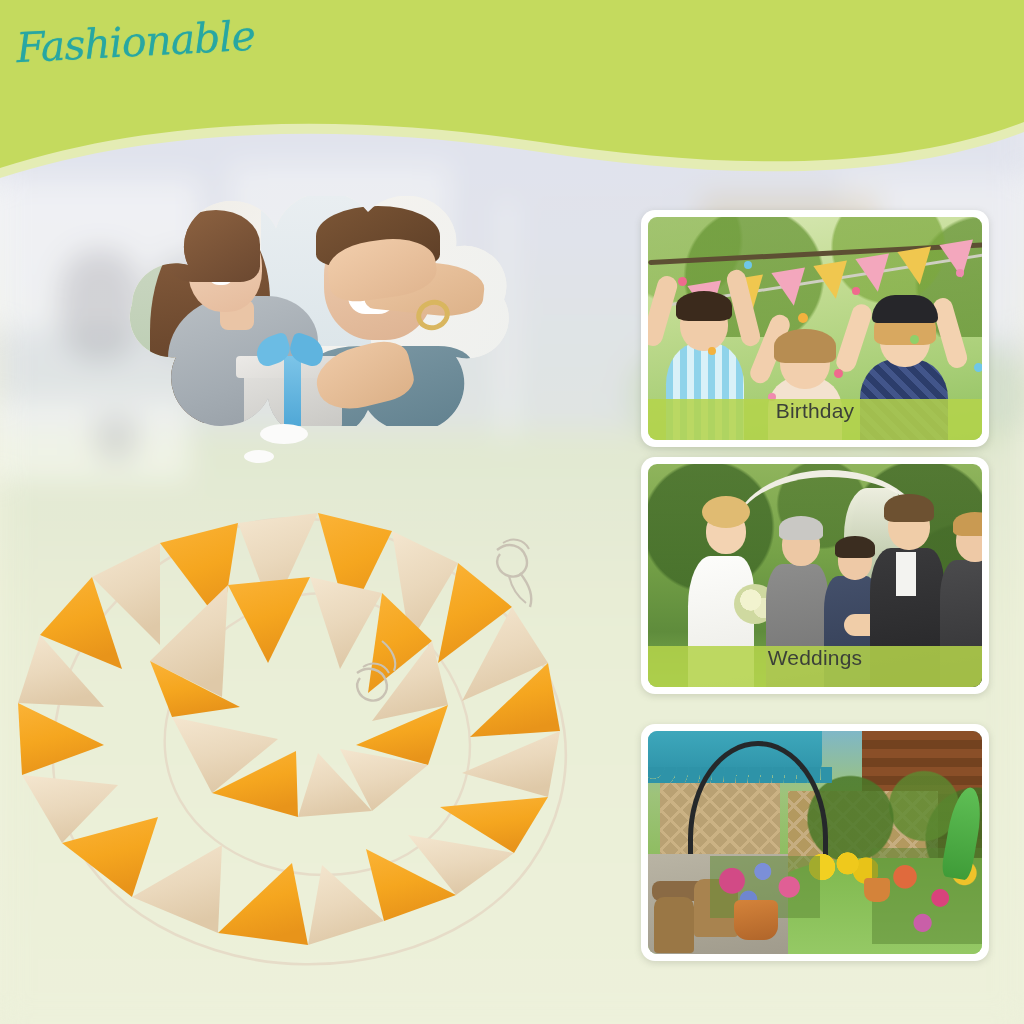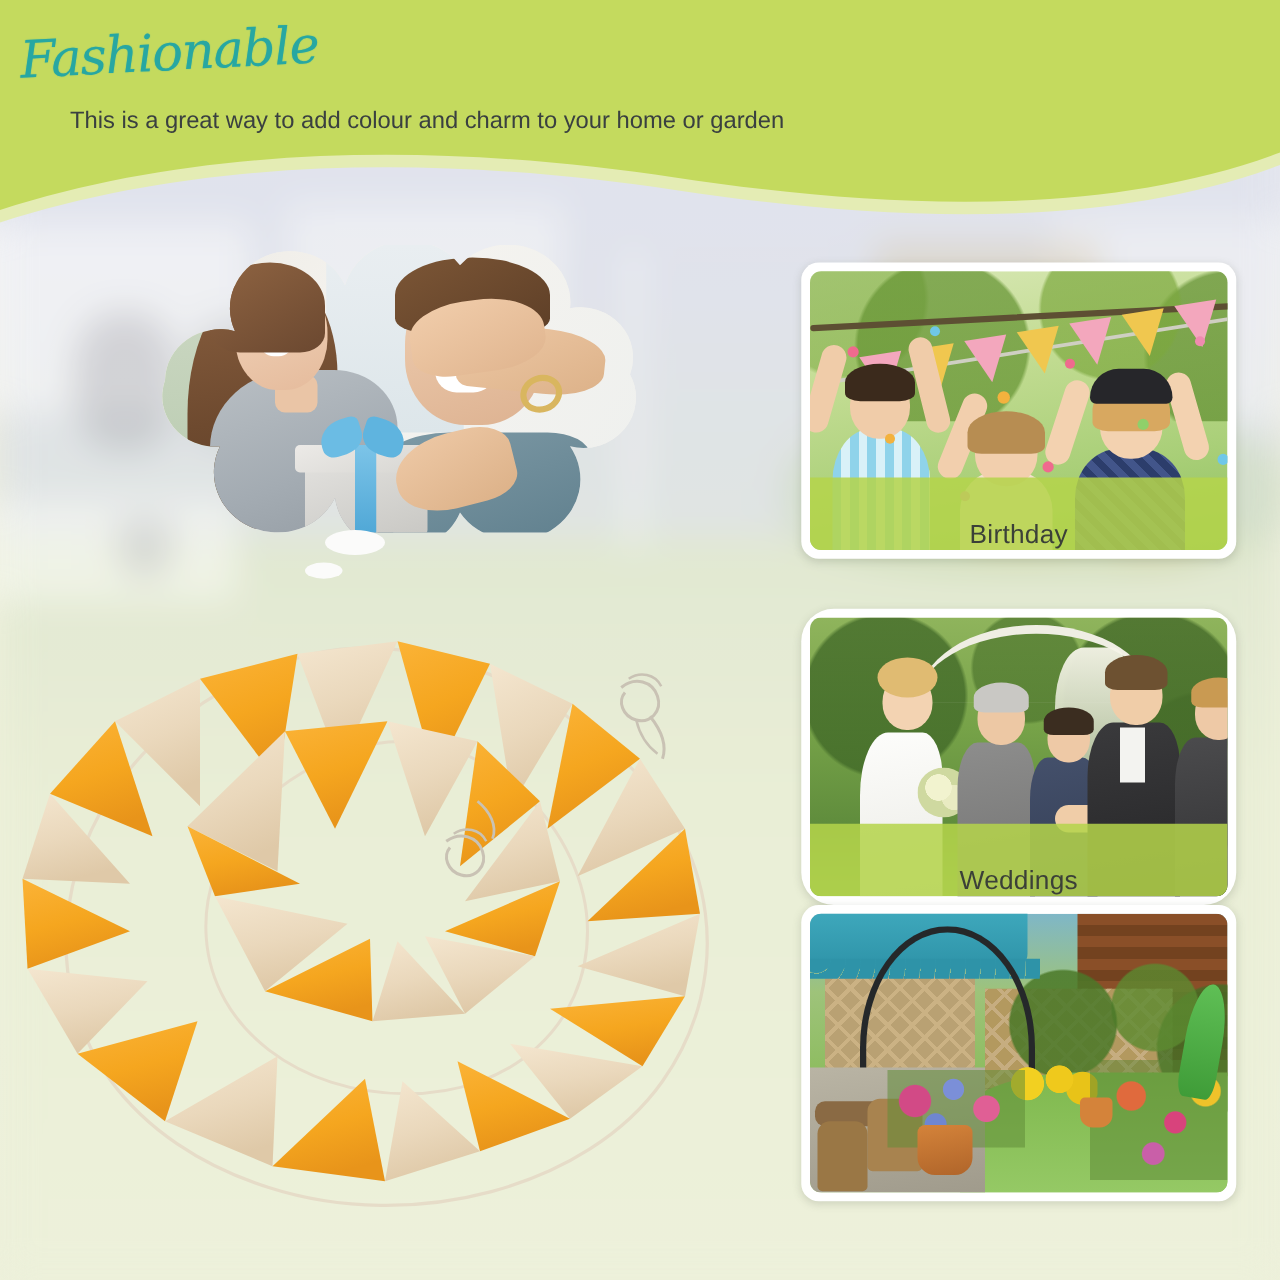--- a/index.html
+++ b/index.html
@@ -184,31 +184,31 @@
   #bunting svg { display:block; }
 
   
   .card {
     position:absolute; left:641px; width:348px; height:237px;
     background:#fff; border-radius:14px;
     box-shadow:0 2px 7px rgba(90,100,80,.22);
     padding:7px; z-index:14;
   }
   #card-birthday { top:210px; }
-  #card-weddings { top:487px;border-radius:26px; }
+  #card-weddings { top:457px; }
   #card-garden   { top:724px; }
 
   .card-photo {
     position:relative; width:100%; height:100%;
     border-radius:9px; overflow:hidden;
   }
   .card-caption {
-    position:absolute; left:0; right:0; bottom:0; height:58px;
+    position:absolute; left:0; right:0; bottom:0; height:41px;
     background:rgba(181,212,74,.86);
-    display:flex; align-items:flex-end; justify-content:center;
+    display:flex; align-items:flex-start; justify-content:center;
   }
   .card-caption span {
     font-size:21px; color:#3b4038; letter-spacing:.2px;
   }
 
   
   #bday-sky { position:absolute; inset:0;
     background:linear-gradient(170deg,#d9e8b6 0%,#c2dc92 35%,#a9cf78 70%,#8fc05f 100%); }
   #bday-tree { position:absolute; left:-20px; top:-30px; width:420px; height:150px;
     background:radial-gradient(circle at 30% 60%, rgba(104,150,54,.75) 0 22%, transparent 23%),
@@ -413,21 +413,20 @@
                C880,186 700,176 540,152
                C380,128 180,120 0,178 Z" fill="#e4ecb4"></path>
 
       <path d="M0,0 L1024,0 L1024,122
                C880,176 700,166 540,142
                C380,118 180,110 0,168 Z" fill="#c4da5e"></path>
     </svg>
   </div>
 
   <div id="header-text">
-    <div id="page-subtitle">This is a great way to add colour and charm to your home or garden</div>
   </div>
   <div id="watermark">Fashionable</div>
 
   <div id="thought-bubble">
     <div id="bubble-photo">
       <div id="bubble-inner">
         <div class="ph" id="ph-room-bg"></div>
         <div class="ph" id="ph-window"></div>
         <div class="ph" id="ph-plant"></div>
 

